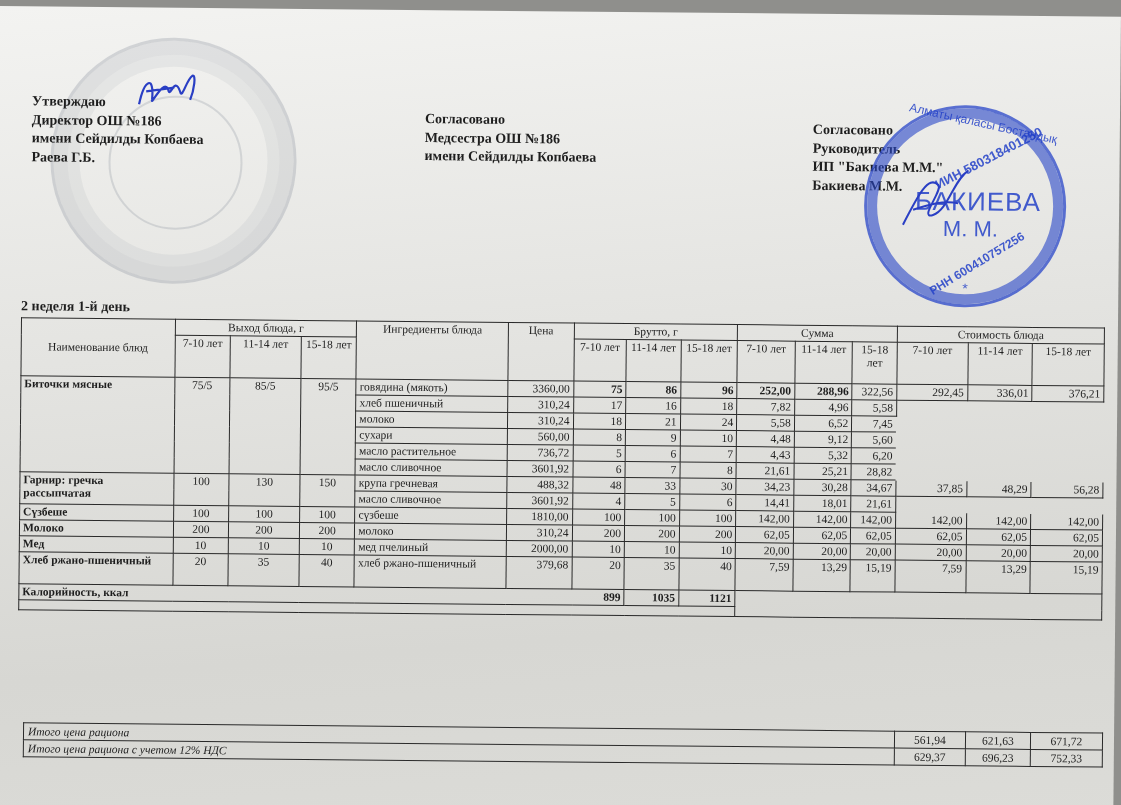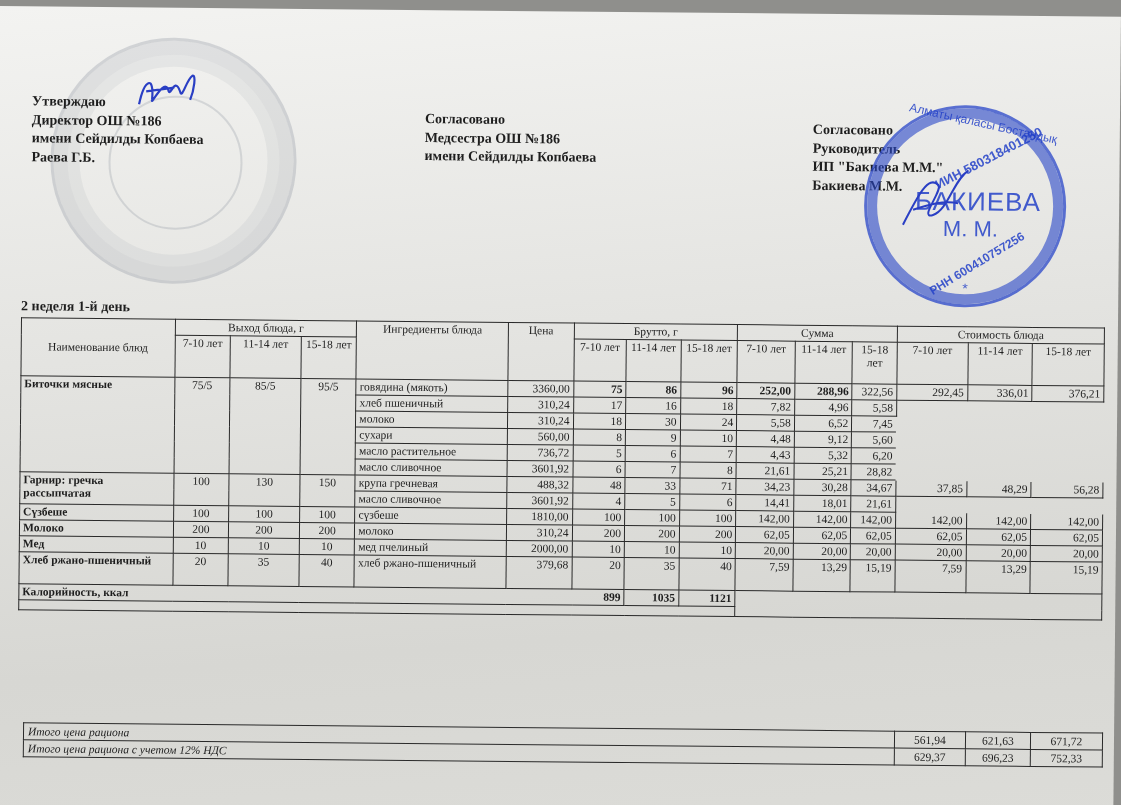--- a/index.html
+++ b/index.html
@@ -214,21 +214,21 @@
         <td class="num">18</td>
         <td class="num">7,82</td>
         <td class="num">4,96</td>
         <td class="num">5,58</td>
         <td colspan="3" rowspan="5" class="blank"></td>
       </tr>
       <tr>
         <td>молоко</td>
         <td class="num">310,24</td>
         <td class="num">18</td>
-        <td class="num">30</td>
+        <td class="num">21</td>
         <td class="num">24</td>
         <td class="num">5,58</td>
         <td class="num">6,52</td>
         <td class="num">7,45</td>
       </tr>
       <tr>
         <td>сухари</td>
         <td class="num">560,00</td>
         <td class="num">8</td>
         <td class="num">9</td>
@@ -260,21 +260,21 @@
 
       <tr>
         <td rowspan="2" class="dish">Гарнир: гречка рассыпчатая</td>
         <td rowspan="2" class="ctr">100</td>
         <td rowspan="2" class="ctr">130</td>
         <td rowspan="2" class="ctr">150</td>
         <td style="vertical-align:bottom">крупа гречневая</td>
         <td class="num" style="vertical-align:bottom">488,32</td>
         <td class="num">48</td>
         <td class="num">33</td>
-        <td class="num">71</td>
+        <td class="num">30</td>
         <td class="num">34,23</td>
         <td class="num">30,28</td>
         <td class="num">34,67</td>
         <td class="num" style="vertical-align:bottom">37,85</td>
         <td class="num" style="vertical-align:bottom">48,29</td>
         <td class="num" style="vertical-align:bottom">56,28</td>
       </tr>
       <tr>
         <td>масло сливочное</td>
         <td class="num">3601,92</td>

